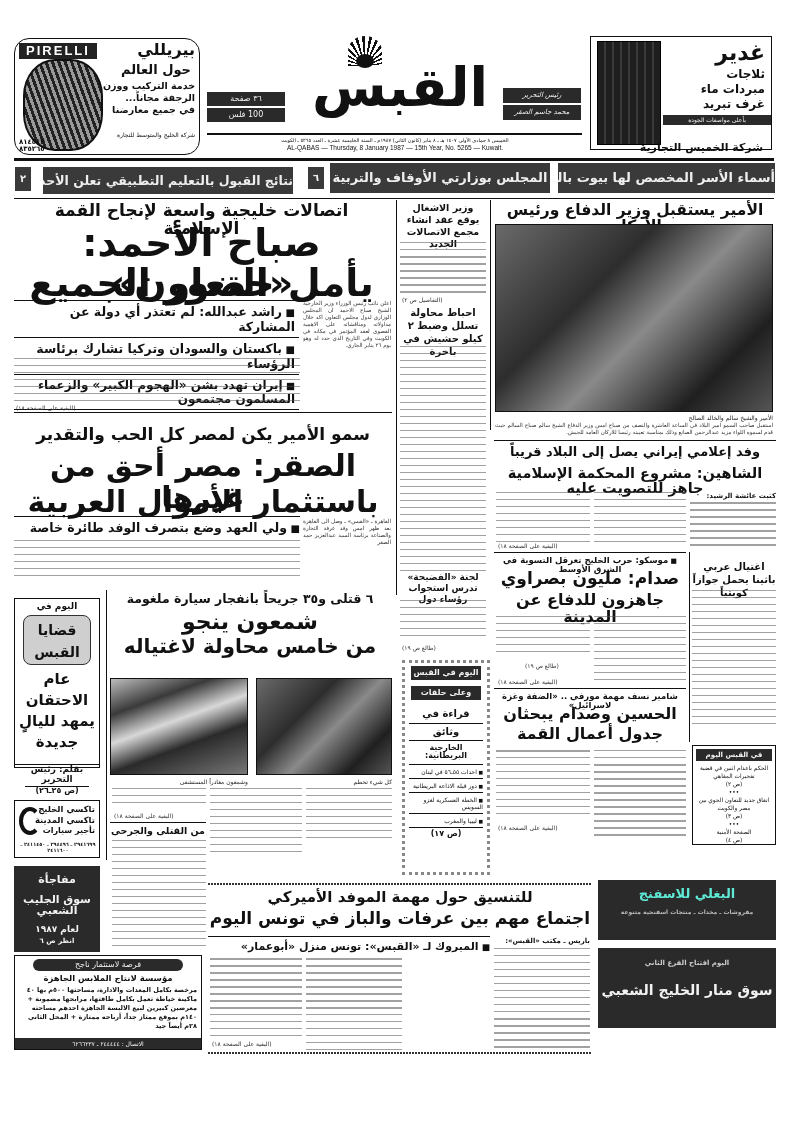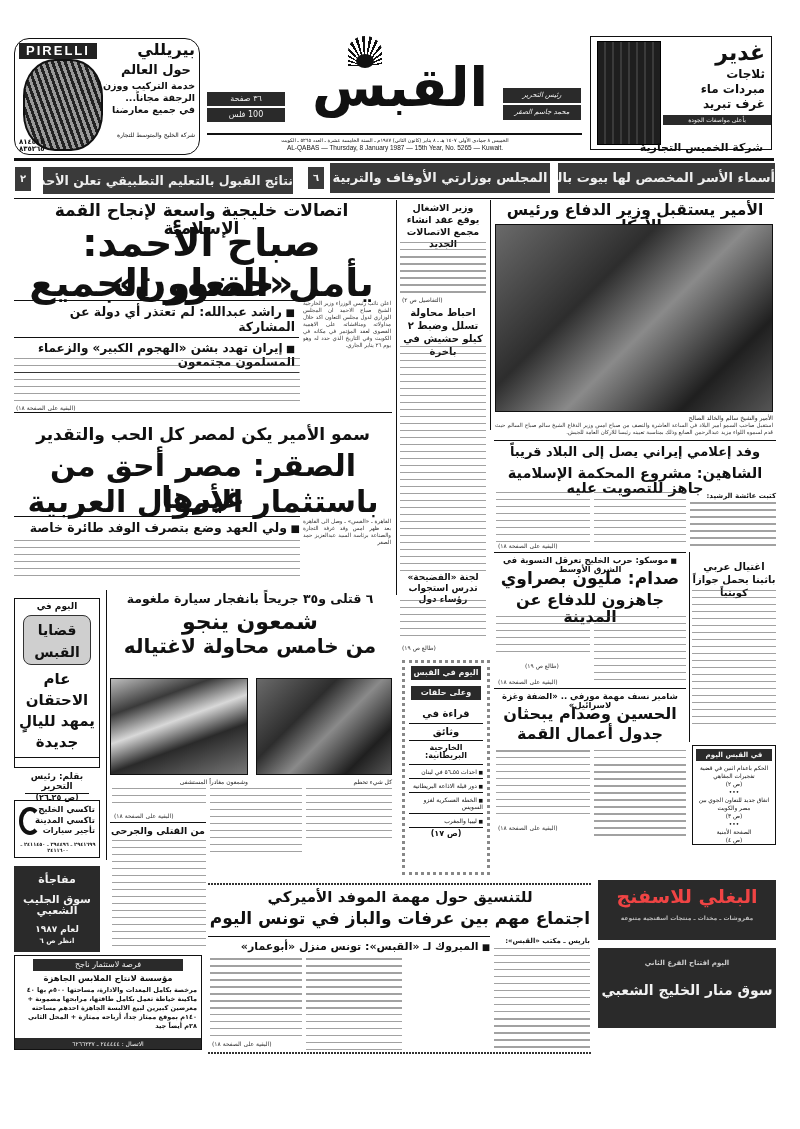--- a/index.html
+++ b/index.html
@@ -77,20 +77,21 @@
 
 <div class="rule" style="left:14px;top:198px;width:760px;height:1px;"></div>
 
 <div class="abs hd" style="left:14px;top:202px;width:375px;font-size:17px;">اتصالات خليجية واسعة لإنجاح القمة الإسلامية</div>
 <div class="abs hd" style="left:14px;top:224px;width:375px;font-size:38px;">صباح الأحمد: «التعاون»</div>
 <div class="abs hd" style="left:14px;top:264px;width:375px;font-size:38px;">يأمل حضور الجميع</div>
 
 <div class="abs" style="left:14px;top:300px;width:285px;">
   <div class="rule" style="position:relative;height:1px;"></div>
   <div class="bullet" style="font-size:12.5px;font-weight:bold;padding:3px 4px;text-align:right;border-bottom:1px solid #111;">راشد عبدالله: لم تعتذر أي دولة عن المشاركة</div>
+  <div class="bullet" style="font-size:12.5px;font-weight:bold;padding:3px 4px;text-align:right;border-bottom:1px solid #111;">باكستان والسودان وتركيا تشارك برئاسة الرؤساء</div>
   <div class="bullet" style="font-size:12px;font-weight:bold;padding:3px 4px;text-align:right;border-bottom:1px solid #111;">إيران تهدد بشن «الهجوم الكبير» والزعماء المسلمون مجتمعون</div>
 </div>
 <div class="abs body-text" style="left:303px;top:300px;width:88px;height:105px;">اعلن نائب رئيس الوزراء وزير الخارجية الشيخ صباح الاحمد ان المجلس الوزاري لدول مجلس التعاون اكد خلال مداولاته ومناقشاته على الاهمية القصوى لعقد المؤتمر في مكانه في الكويت وفي التاريخ الذي حدد له وهو يوم ٢٦ يناير الجاري.</div>
 <div class="abs body-text" style="left:14px;top:358px;width:286px;height:44px;">
     <span class="fill"></span>
   </div>
 <div class="abs cont" style="left:16px;top:404px;">(البقية على الصفحة ١٨)</div>
 
 <div class="rule" style="left:396px;top:200px;width:1px;height:395px;"></div>
 <div class="abs hd" style="left:400px;top:202px;width:86px;font-size:9.5px;line-height:12px;">وزير الاشغال يوقع عقد انشاء مجمع الاتصالات الجديد</div>
@@ -182,21 +183,21 @@
 <div class="abs bullet" style="left:14px;top:520px;width:286px;font-size:12.5px;font-weight:bold;text-align:right;">ولي العهد وضع بتصرف الوفد طائرة خاصة</div>
 <div class="abs body-text" style="left:303px;top:518px;width:88px;height:65px;">القاهرة ـ «القبس» ـ وصل الى القاهرة بعد ظهر امس وفد غرفة التجارة والصناعة برئاسة السيد عبدالعزيز حمد الصقر</div>
 <div class="abs body-text" style="left:14px;top:540px;width:286px;height:42px;">
     <span class="fill"></span>
   </div>
 
 <div class="box" style="left:14px;top:598px;width:86px;height:170px;">
   <div class="hd" style="font-size:9px;margin-top:3px;">اليوم في</div>
   <div style="margin:4px 8px;height:50px;border:1px solid #333;border-radius:8px;background:#cfcfcf;font-size:14px;font-weight:bold;text-align:center;line-height:22px;padding-top:3px;">قضايا القبس</div>
   <div class="hd" style="font-size:15px;line-height:21px;padding:0 2px;">عام الاحتقان يمهد لليالٍ جديدة</div>
-  <div class="hd" style="font-size:9px;border-top:1px solid #111;margin-top:4px;padding-top:14px;">بقلم: رئيس التحرير</div>
+  <div class="hd" style="font-size:9px;border-top:1px solid #111;margin-top:11px;padding-top:0;">بقلم: رئيس التحرير</div>
   <div class="hd" style="font-size:8px;border-top:1px solid #111;margin:2px 10px 0;">(ص ٢٥ـ٢٦)</div>
 </div>
 
 <div class="rule" style="left:106px;top:590px;width:1px;height:270px;"></div>
 <div class="abs hd" style="left:108px;top:592px;width:284px;font-size:12.5px;">٦ قتلى و٣٥ جريحاً بانفجار سيارة ملغومة</div>
 <div class="abs hd" style="left:108px;top:610px;width:284px;font-size:22px;">شمعون ينجو</div>
 <div class="abs hd" style="left:108px;top:636px;width:284px;font-size:20px;">من خامس محاولة لاغتياله</div>
 <div class="photo light" style="left:110px;top:678px;width:138px;height:97px;"></div>
 <div class="photo" style="left:256px;top:678px;width:136px;height:97px;"></div>
 <div class="abs caption" style="left:110px;top:778px;width:138px;text-align:right;">وشمعون مغادراً المستشفى</div>
@@ -238,21 +239,21 @@
   <div class="abs" style="left:2px;top:40px;width:82px;font-size:5px;text-align:center;font-weight:bold;">٢٩٤١٦٩٩ ـ ٢٩٤٤٩٦ ـ ٢٤١١٤٥٠ ـ ٢٤١١٦٠٠</div>
 </div>
 <div class="abs dark" style="left:14px;top:866px;width:86px;height:86px;">
   <div class="hd" style="color:#f2f2f2;font-size:11px;margin-top:8px;letter-spacing:2px;">مفاجأة</div>
   <div class="hd" style="color:#f2f2f2;font-size:11px;margin-top:8px;">سوق الجليب الشعبي</div>
   <div class="hd" style="color:#f2f2f2;font-size:9px;margin-top:8px;">لعام ١٩٨٧</div>
   <div class="hd" style="color:#f2f2f2;font-size:7px;margin-top:4px;">انظر ص ٦</div>
 </div>
 
 <div class="box" style="left:14px;top:955px;width:188px;height:95px;">
-  <div class="dark" style="margin:3px 18px;height:12px;font-size:8px;text-align:center;line-height:12px;">فرصة لاستثمار ناجح</div>
+  <div class="dark" style="margin:3px 18px;height:12px;font-size:8px;text-align:center;line-height:12px;border-radius:6px;">فرصة لاستثمار ناجح</div>
   <div class="hd" style="font-size:8.5px;margin-top:2px;text-align:center;">مؤسسة لانتاج الملابس الجاهزة</div>
   <div style="font-size:6.5px;font-weight:bold;line-height:9px;padding:3px 4px;text-align:right;">
     <div>مرخصة بكامل المعدات والادارة، مساحتها ٥٠٠م بها ٤٠</div>
     <div>ماكينة خياطة تعمل بكامل طاقتها، مرابحها مضمونة +</div>
     <div>معرضين كبيرين لبيع الالبسة الجاهزة احدهم مساحته</div>
     <div>١٤٠م بموقع ممتاز جداً، أرباحه ممتازة + المحل الثاني</div>
     <div>٢٨م أيضاً جيد</div>
   </div>
   <div class="dark abs" style="left:0;right:0;bottom:0;height:11px;font-size:6px;text-align:center;line-height:11px;">الاتصال : ٢٤٤٤٤٤ ـ ٦٢٦٦٢٣٧</div>
 </div>
@@ -269,19 +270,19 @@
 <div class="abs body-text" style="left:306px;top:958px;width:96px;height:92px;">
     <span class="fill"></span>
   </div>
 <div class="abs body-text" style="left:210px;top:958px;width:92px;height:78px;">
     <span class="fill"></span>
   </div>
 <div class="abs cont" style="left:212px;top:1040px;">(البقية على الصفحة ١٨)</div>
 <div class="abs" style="left:208px;top:1052px;width:384px;height:2px;background:repeating-linear-gradient(90deg,#333 0,#333 2px,transparent 2px,transparent 3px);"></div>
 
 <div class="abs dark" style="left:598px;top:880px;width:178px;height:60px;">
-  <div class="hd" style="color:#ef4444;font-size:19px;margin-top:7px;">البغلي للاسفنج</div>
+  <div class="hd" style="color:#5eead4;font-size:13px;margin-top:7px;">البغلي للاسفنج</div>
   <div class="hd" style="color:#bbb;font-size:6px;margin-top:8px;">مفروشات ـ مخدات ـ منتجات اسفنجية متنوعة</div>
 </div>
 <div class="abs dark" style="left:598px;top:948px;width:178px;height:80px;">
   <div class="hd" style="color:#ccc;font-size:7px;margin-top:12px;">اليوم افتتاح الفرع الثاني</div>
   <div class="hd" style="color:#f2f2f2;font-size:14px;margin-top:16px;">سوق منار الخليج الشعبي</div>
 </div>
 
 </body></html>

